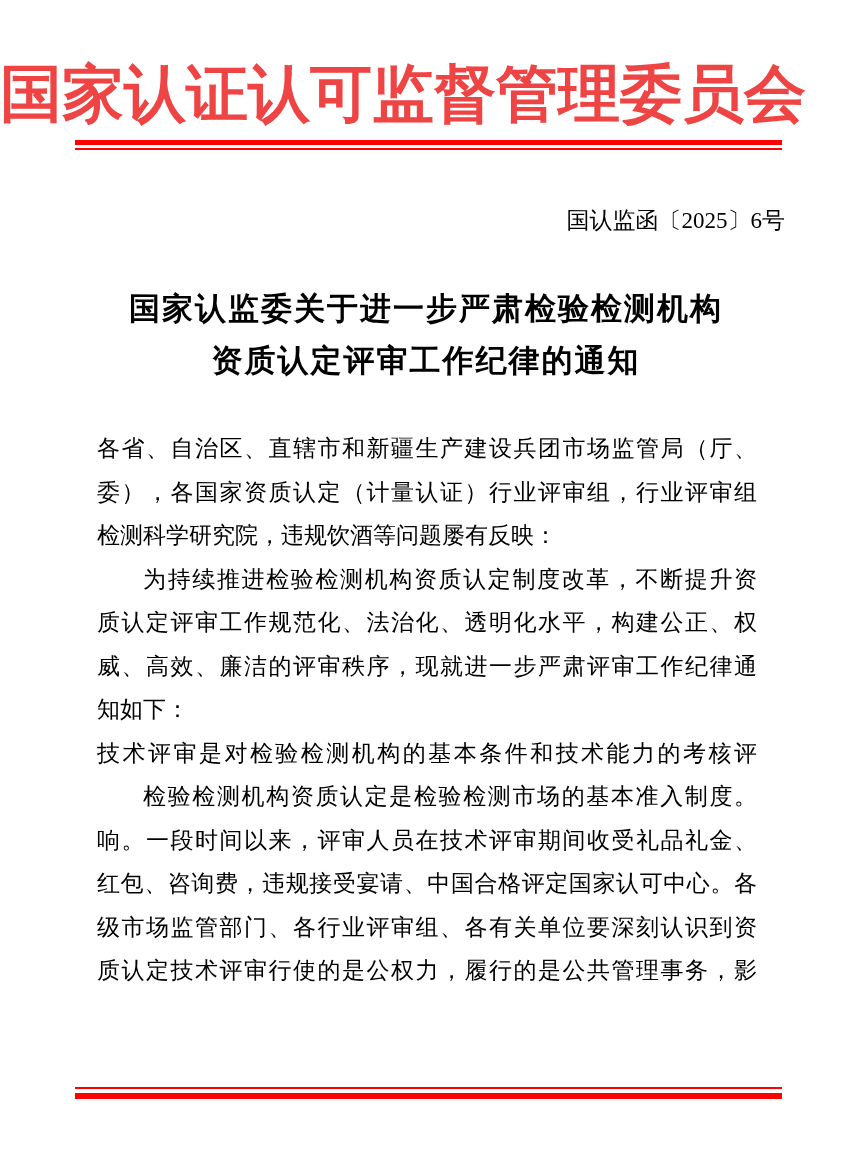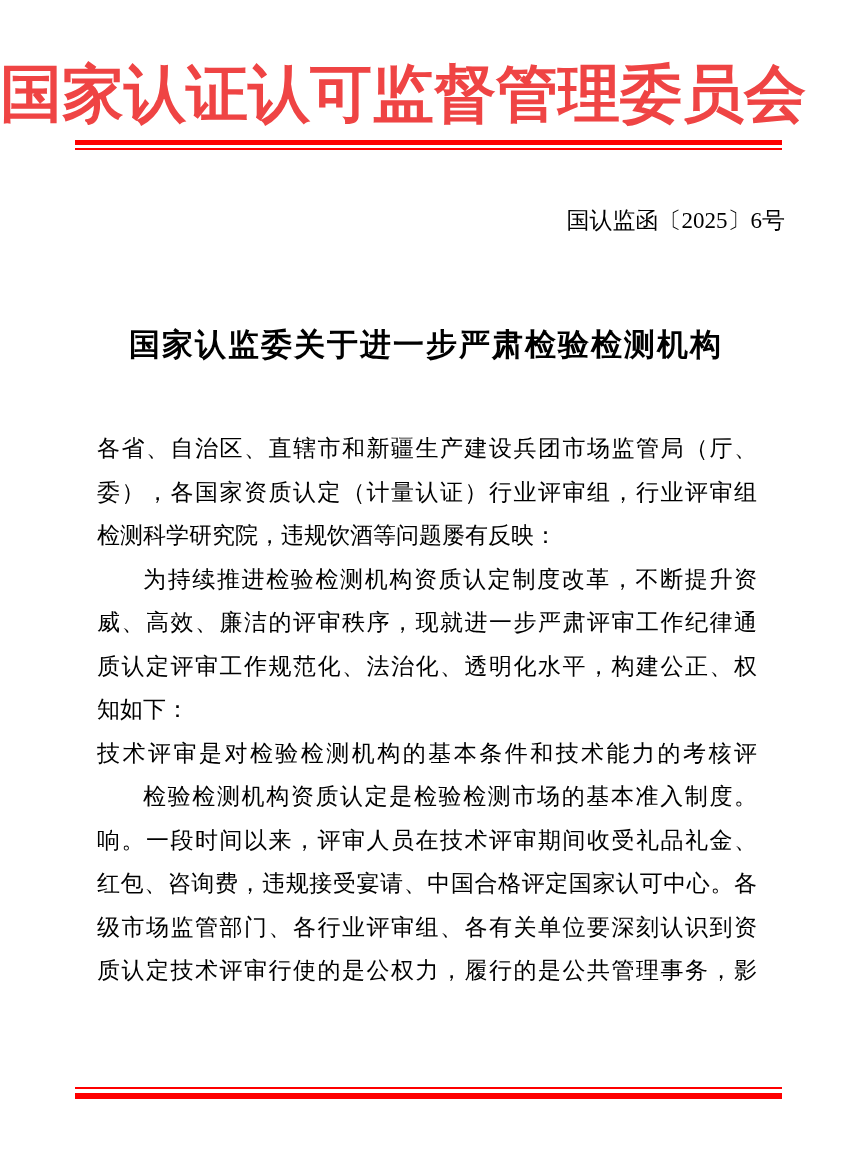--- a/index.html
+++ b/index.html
@@ -47,21 +47,20 @@
     position: absolute;
     top: 283px;
     left: 0;
     width: 852px;
     text-align: center;
     font-weight: bold;
     font-size: 31px;
     line-height: 52px;
     letter-spacing: 2px;
     color: #000000;
-    margin-top: 36px;
   }
   .doc-body {
     position: absolute;
     top: 427px;
     left: 97px;
     width: 660px;
     font-size: 23px;
     color: #000000;
   }
   .line {
@@ -100,29 +99,30 @@
 
   <div class="header-rule">
     <div class="rule-thick"></div>
     <div class="rule-thin"></div>
   </div>
 
   <div class="doc-number">国认监函〔2025〕6号</div>
 
   <div class="doc-title">
     <div>国家认监委关于进一步严肃检验检测机构</div>
+    <div>资质认定评审工作纪律的通知</div>
   </div>
 
   <div class="doc-body" id="doc-body">
       <div class="line fill">各省、自治区、直辖市和新疆生产建设兵团市场监管局（厅、</div>
       <div class="line fill">委），各国家资质认定（计量认证）行业评审组，行业评审组</div>
       <div class="line">检测科学研究院，违规饮酒等问题屡有反映：</div>
       <div class="line fill indent">为持续推进检验检测机构资质认定制度改革，不断提升资</div>
+      <div class="line fill">质认定评审工作规范化、法治化、透明化水平，构建公正、权</div>
       <div class="line fill">威、高效、廉洁的评审秩序，现就进一步严肃评审工作纪律通</div>
-      <div class="line fill">质认定评审工作规范化、法治化、透明化水平，构建公正、权</div>
       <div class="line">知如下：</div>
       <div class="line fill">技术评审是对检验检测机构的基本条件和技术能力的考核评</div>
       <div class="line fill indent">检验检测机构资质认定是检验检测市场的基本准入制度。</div>
       <div class="line fill">响。一段时间以来，评审人员在技术评审期间收受礼品礼金、</div>
       <div class="line fill">红包、咨询费，违规接受宴请、中国合格评定国家认可中心。各</div>
       <div class="line fill">级市场监管部门、各行业评审组、各有关单位要深刻认识到资</div>
       <div class="line fill">质认定技术评审行使的是公权力，履行的是公共管理事务，影</div>
     </div>
 
   <div class="footer-rule">

